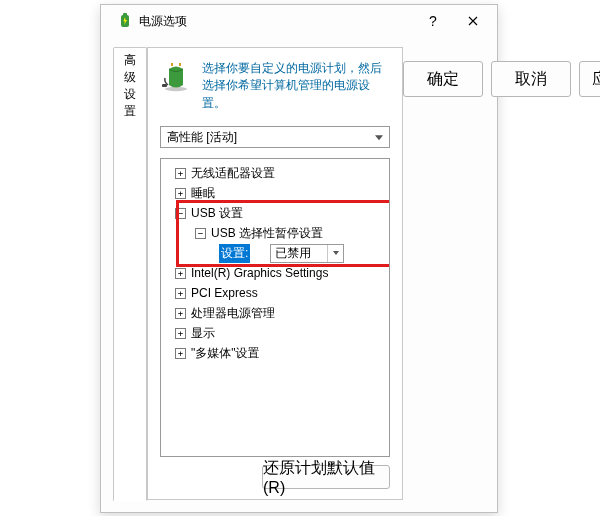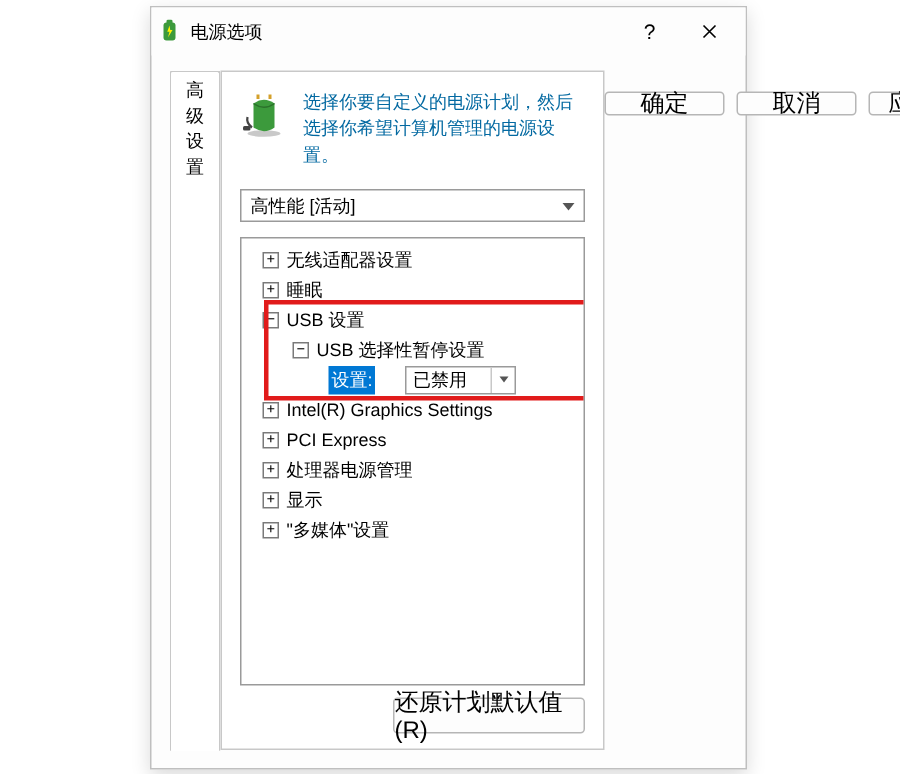--- a/index.html
+++ b/index.html
@@ -19,21 +19,21 @@
       width: 398px;
       height: 509px;
       background: #fdfdfd;
       border: 1px solid #bfbfbf;
       box-shadow: 0 4px 12px rgba(0,0,0,0.15);
     }
     .titlebar {
       height: 32px;
       display: flex;
       align-items: center;
-      padding: 0 4px 0 4px;
+      padding: 0 4px 0 16px;
       background: #fdfdfd;
     }
     .title-icon {
       width: 16px;
       height: 16px;
       margin-right: 6px;
       display: inline-flex;
     }
     .title-text {
       flex: 1;
@@ -201,21 +201,21 @@
       cursor: default;
       border-radius: 3px;
     }
     .restore-row .btn { width: 128px; height: 24px; }
     .footer {
       display: flex;
       justify-content: flex-end;
       gap: 8px;
       margin-top: 14px;
     }
-    .footer .btn { width: 80px; height: 16px; }
+    .footer .btn { width: 80px; height: 36px; }
   </style>
 </head>
 <body>
 
 <div class="window">
   <div class="titlebar">
     <span class="title-icon">
       <svg viewBox="0 0 16 16" width="16" height="16">
         <rect x="4" y="2" width="8" height="12" rx="2" fill="#3c9a3c"></rect>
         <rect x="6" y="0" width="4" height="3" rx="1" fill="#3c9a3c"></rect>

